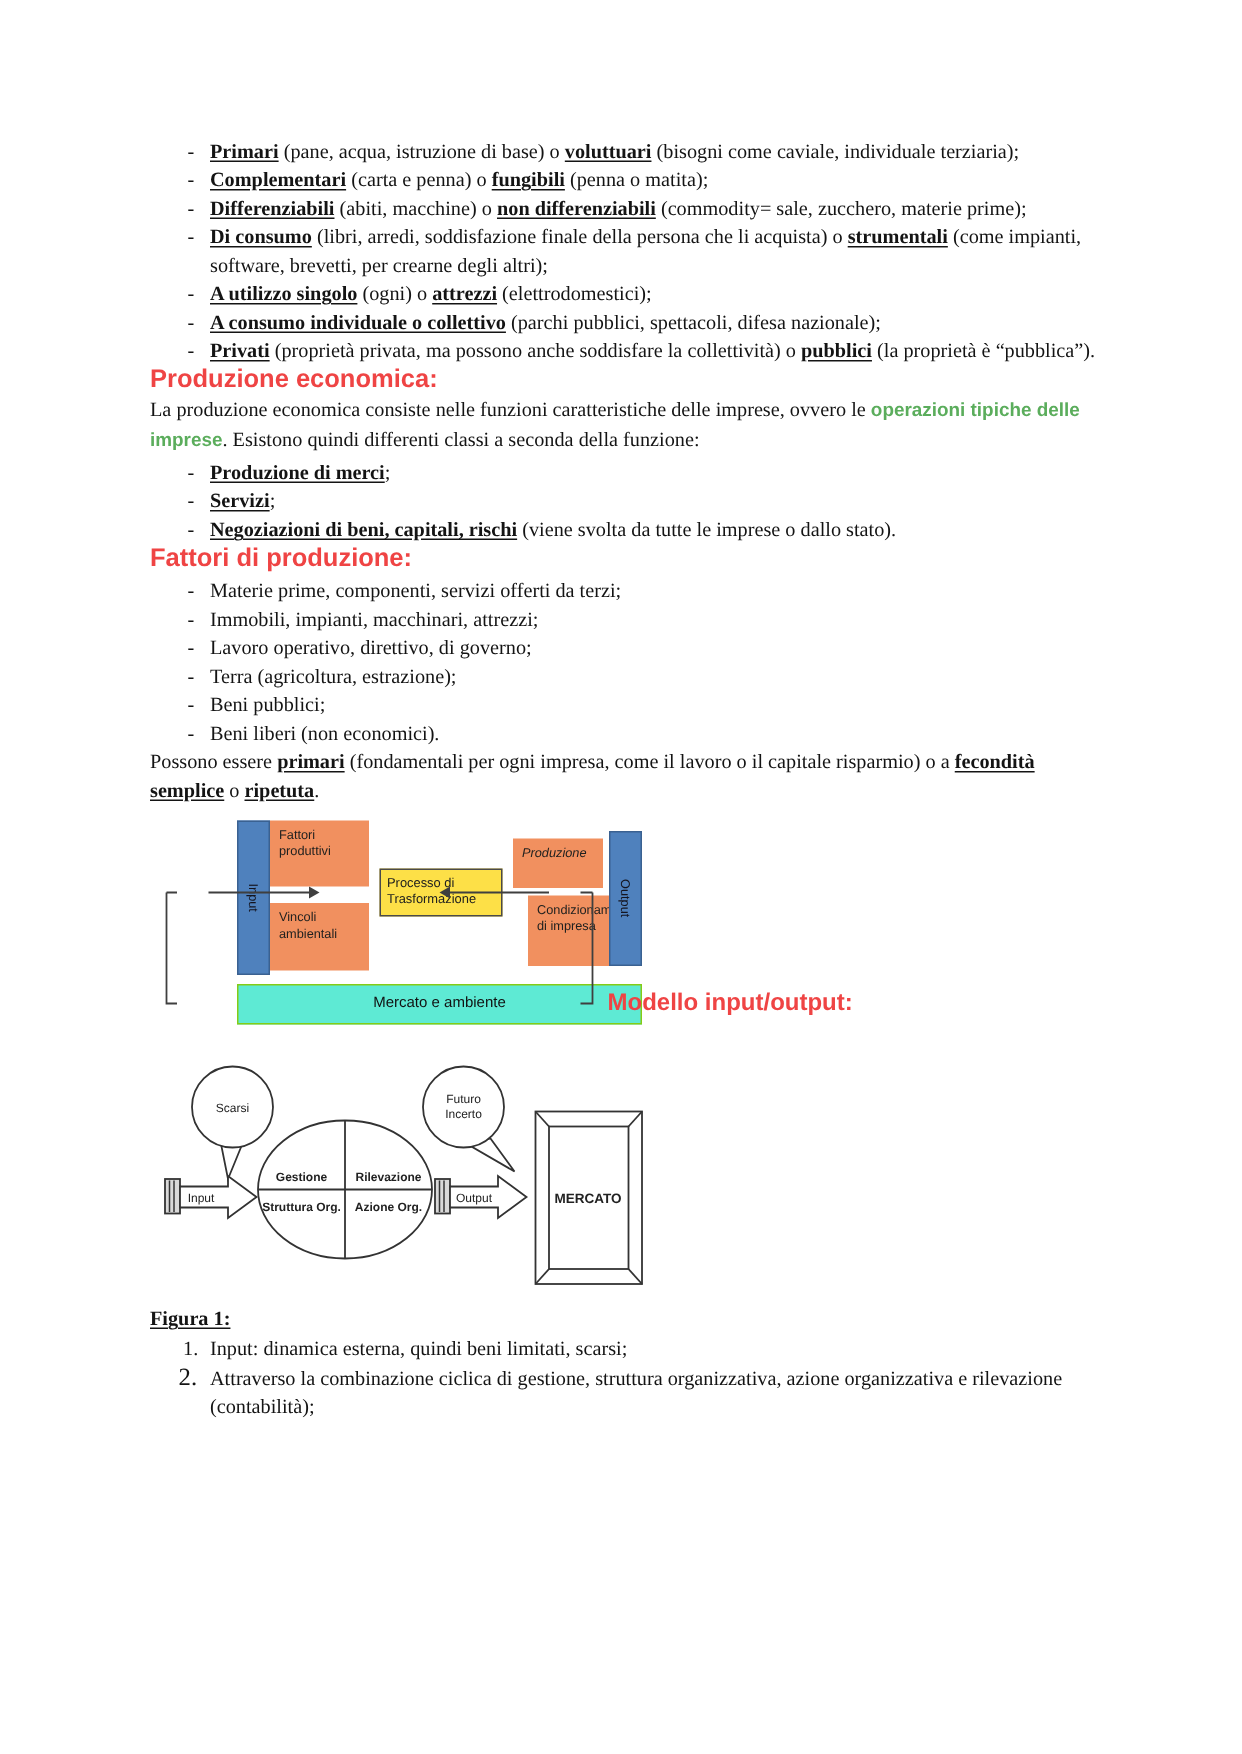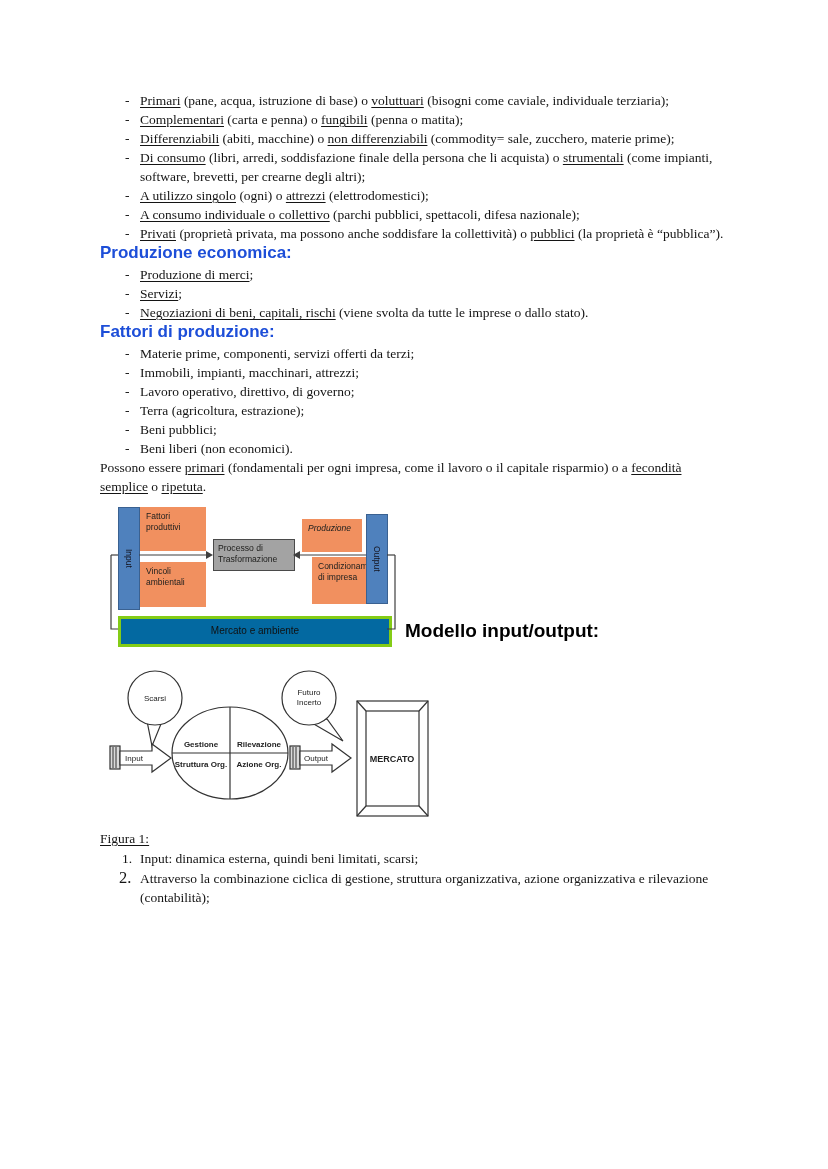--- a/index.html
+++ b/index.html
@@ -1,43 +1,43 @@
 <!DOCTYPE html>
 <html><head>
 <meta charset="utf-8">
 <style>
   html,body{margin:0;padding:0;background:#fff;}
   .page{width:828px;height:1169px;background:#ffffff;position:relative;overflow:hidden;
         font-family:"Liberation Serif", serif;font-size:13.5px;color:#141414;}
   .content{position:absolute;left:100px;top:91px;width:632px;}
   .li{position:relative;padding-left:40px;line-height:19px;}
   .dash{position:absolute;left:25px;top:0;}
-  .u{text-decoration:underline;text-underline-offset:2px;text-decoration-thickness:1px;}
+  .u{text-decoration:underline;text-underline-offset:2px;text-decoration-thickness:1px;font-weight:bold;}
   .g{color:#5bad5c;font-family:"Liberation Sans",sans-serif;font-weight:700;font-size:12.6px;}
   p.para{margin:0;line-height:19px;}
   h2.sec{font-family:"Liberation Sans",sans-serif;font-size:17px;font-weight:700;
-         margin:0;line-height:20px;color:#1d4ed8;}
+         margin:0;line-height:20px;color:#ef4444;}
   .mt-list{margin-top:2px;}
   .sp-produzione{margin-top:23px;}
   .sp-para{margin-top:12px;}
   .sp-fattori{margin-top:39px;}
   
   .d1-row{position:relative;height:152px;margin-top:8px;}
   .d1{position:absolute;left:5px;top:0;width:380px;height:150px;}
   .d1 .box{position:absolute;font-family:"Liberation Sans",sans-serif;font-size:8.5px;
-           line-height:1.25;color:#21211f;}
+           line-height:1.25;color:#21211f;margin-left:40px;}
   .d1 .orange{background:#f1905f;padding:4px 0 0 6px;}
   .d1 .vbar{background:#4f81bd;border:1px solid #3a6191;display:flex;align-items:center;justify-content:center;}
   .d1 .vtext{writing-mode:vertical-rl;font-family:"Liberation Sans",sans-serif;font-size:8.5px;color:#14141f;}
-  .d1 .proc{background:#a3a3a3;border:1px solid #4a4a4a;padding:3px 2px 0 4px;font-size:8.6px;}
-  .d1 .yellow{background:#0369a1;border:3px solid #84cc16;display:flex;align-items:center;justify-content:center;
+  .d1 .proc{background:#fde047;border:1px solid #4a4a4a;padding:3px 2px 0 4px;font-size:8.6px;}
+  .d1 .yellow{background:#5eead4;border:1px solid #84cc16;display:flex;align-items:center;justify-content:center;
               font-size:10px;color:#111;}
   .d1 svg{position:absolute;left:0;top:0;pointer-events:none;}
   .h-modello{position:absolute;left:305px;top:116px;font-family:"Liberation Sans",sans-serif;
-             font-size:19px;font-weight:700;color:#000000;white-space:nowrap;}
+             font-size:16px;font-weight:700;color:#ef4444;white-space:nowrap;}
   
   .d2{display:block;margin-top:5px;}
   .d2 text{font-family:"Liberation Sans",sans-serif;fill:#222;}
   .figura{margin-top:2px;line-height:19px;}
   .numli{position:relative;padding-left:40px;line-height:19px;margin-top:1px;}
   .num{position:absolute;left:22px;top:0;}
   .num.big{font-size:16.5px;left:19px;top:-1px;}
 </style>
 </head>
 <body>
@@ -49,20 +49,21 @@
         <div class="li"><span class="dash">-</span><span class="u">Primari</span><span> (pane, acqua, istruzione di base) o </span><span class="u">voluttuari</span><span> (bisogni come caviale, individuale terziaria);</span></div>
         <div class="li"><span class="dash">-</span><span class="u">Complementari</span><span> (carta e penna) o </span><span class="u">fungibili</span><span> (penna o matita);</span></div>
         <div class="li"><span class="dash">-</span><span class="u">Differenziabili</span><span> (abiti, macchine) o </span><span class="u">non differenziabili</span><span> (commodity= sale, zucchero, materie prime);</span></div>
         <div class="li"><span class="dash">-</span><span class="u">Di consumo</span><span> (libri, arredi, soddisfazione finale della persona che li acquista) o </span><span class="u">strumentali</span><span> (come impianti, software, brevetti, per crearne degli altri);</span></div>
         <div class="li"><span class="dash">-</span><span class="u">A utilizzo singolo</span><span> (ogni) o </span><span class="u">attrezzi</span><span> (elettrodomestici);</span></div>
         <div class="li"><span class="dash">-</span><span class="u">A consumo individuale o collettivo</span><span> (parchi pubblici, spettacoli, difesa nazionale);</span></div>
         <div class="li"><span class="dash">-</span><span class="u">Privati</span><span> (proprietà privata, ma possono anche soddisfare la collettività) o </span><span class="u">pubblici</span><span> (la proprietà è “pubblica”).</span></div>
       </div>
 
     <h2 class="sec sp-produzione">Produzione economica:</h2>
+    <p class="para sp-para"><span>La produzione economica consiste nelle funzioni caratteristiche delle imprese, ovvero le </span><span class="g">operazioni tipiche delle imprese</span><span>. Esistono quindi differenti classi a seconda della funzione:</span></p>
     <div class="mt-list">
         <div class="li"><span class="dash">-</span><span class="u">Produzione di merci</span><span>;</span></div>
         <div class="li"><span class="dash">-</span><span class="u">Servizi</span><span>;</span></div>
         <div class="li"><span class="dash">-</span><span class="u">Negoziazioni di beni, capitali, rischi</span><span> (viene svolta da tutte le imprese o dallo stato).</span></div>
       </div>
 
     <h2 class="sec sp-fattori">Fattori di produzione:</h2>
     <div class="mt-list">
         <div class="li"><span class="dash">-</span><span>Materie prime, componenti, servizi offerti da terzi;</span></div>
         <div class="li"><span class="dash">-</span><span>Immobili, impianti, macchinari, attrezzi;</span></div>

